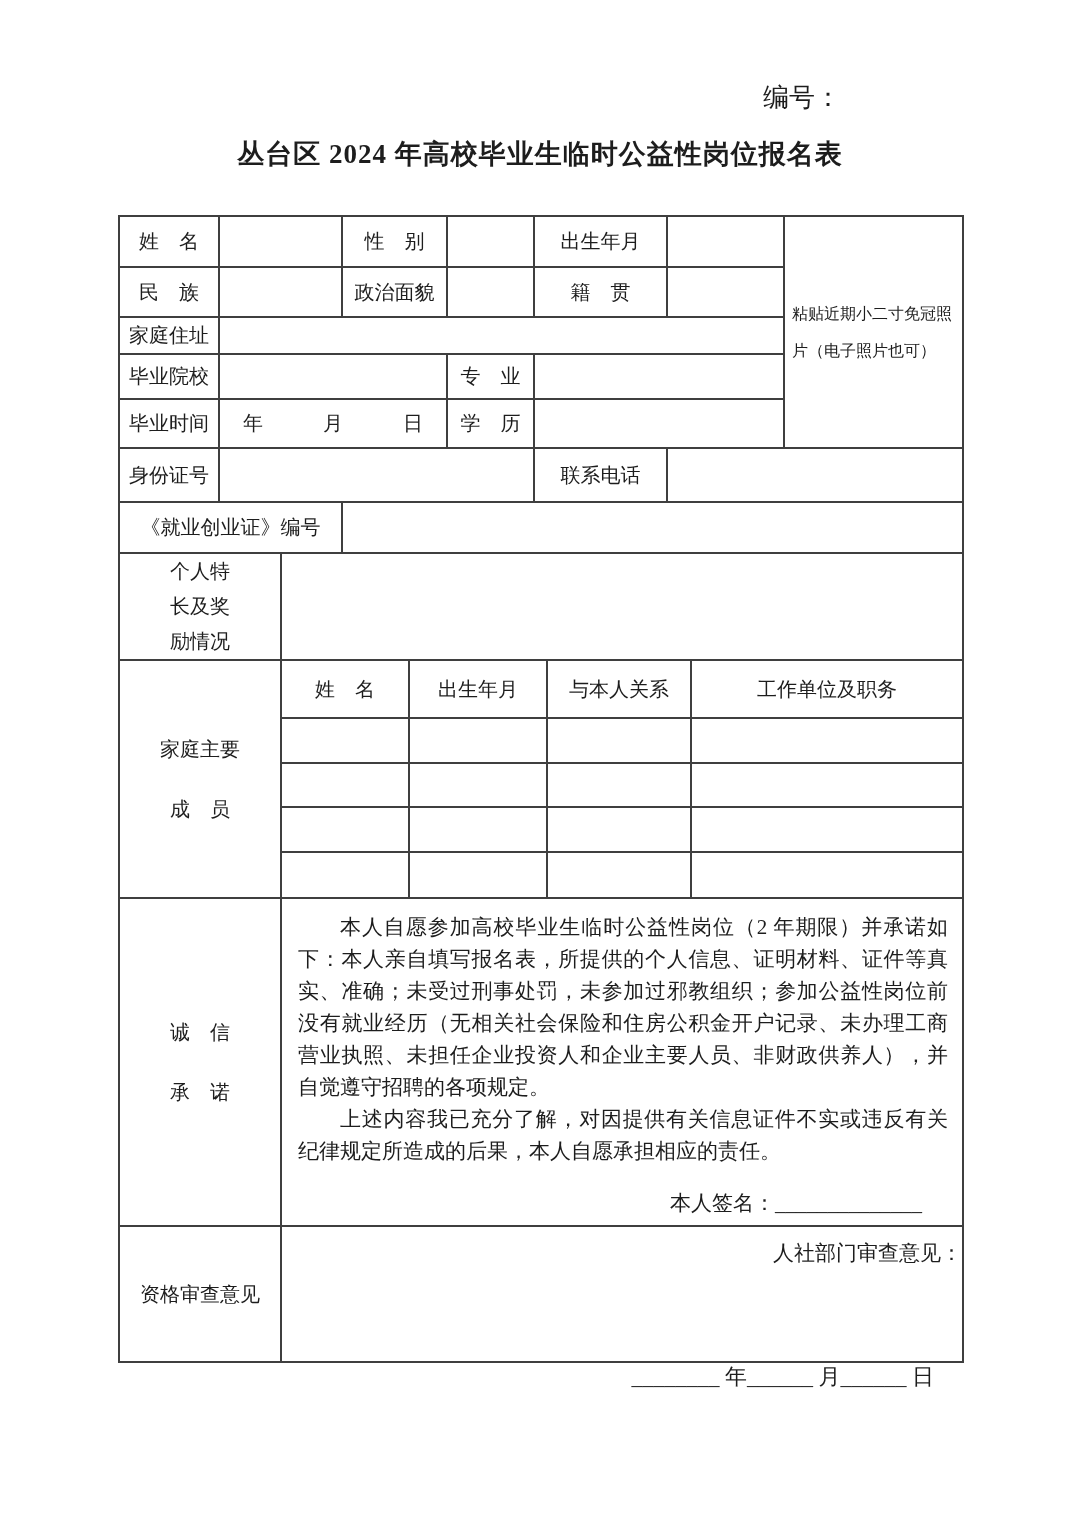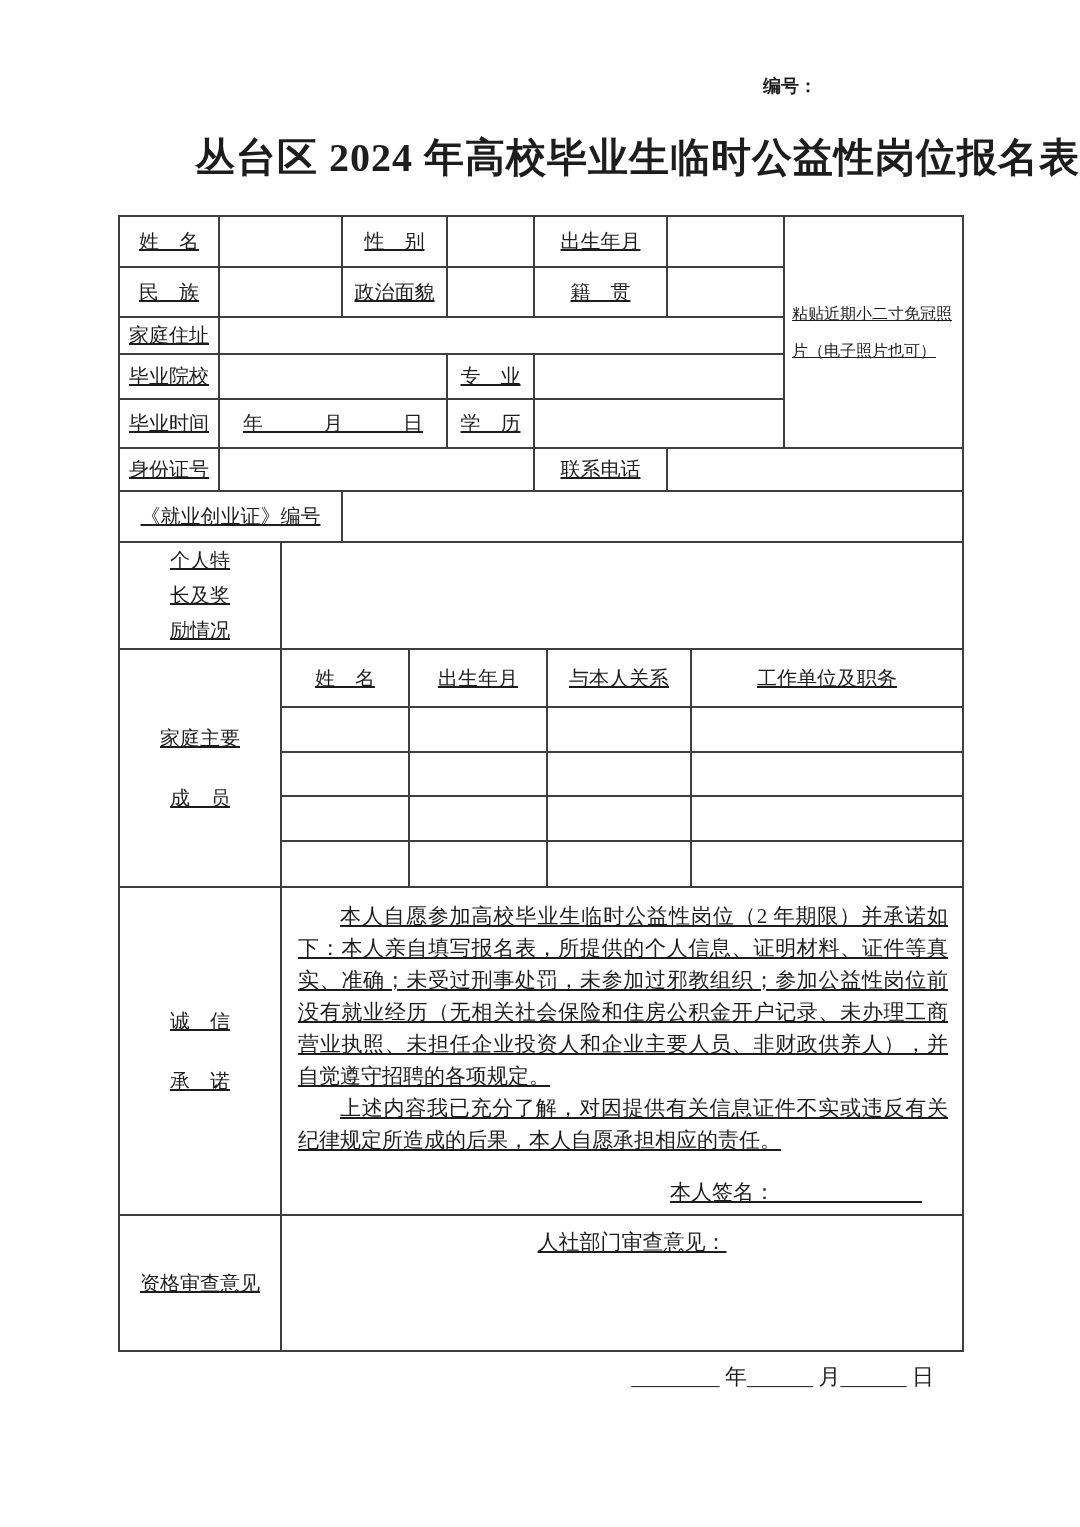--- a/index.html
+++ b/index.html
@@ -9,41 +9,40 @@
     width: 1080px;
     height: 1527px;
     margin: 0 auto;
     background: #ffffff;
     font-family: "Liberation Serif", "DejaVu Serif", serif;
     color: #1d1d1d;
     overflow: hidden;
   }
   .serial {
     position: absolute;
-    top: 74px;
+    top: 80px;
     left: 763px;
-    font-size: 18px;
-    font-weight: bold;
+    font-size: 26px;
+    font-weight: normal;
   }
   .title {
     position: absolute;
-    top: 130px;
+    top: 136px;
     left: 0;
     width: 100%;
-    text-align: right;
-    font-size: 40px;
+    text-align: center;
+    font-size: 27px;
     font-weight: bold;
     letter-spacing: 1px;
   }
   .form {
     position: absolute;
     top: 215px;
     left: 118px;
     width: 844px;
-    text-decoration: underline;
   }
   table {
     border-collapse: collapse;
     table-layout: fixed;
     width: 844px;
   }
   table + table { margin-top: -2px; }
   td, th {
     border: 2px solid #3f3f3f;
     font-size: 20px;
@@ -74,21 +73,21 @@
     text-align: justify;
     text-indent: 42px;
   }
   .signature-line {
     text-align: right;
     font-size: 21px;
     padding: 22px 26px 0 0;
   }
   .review-content {
     vertical-align: top;
-    text-align: center;
+    text-align: right;
     font-size: 21px;
     padding: 12px 0 16px 20px;
   }
   .date-line {
     position: absolute;
     top: 1362px;
     left: 118px;
     width: 844px;
     text-align: right;
     padding-right: 28px;
@@ -143,21 +142,21 @@
         <td colspan="2"></td>
         <td>专　业</td>
         <td colspan="2"></td>
       </tr>
       <tr style="height:49px">
         <td>毕业时间</td>
         <td colspan="2">年　　　月　　　日</td>
         <td>学　历</td>
         <td colspan="2"></td>
       </tr>
-      <tr style="height:43px">
+      <tr style="height:54px">
         <td>身份证号</td>
         <td colspan="3"></td>
         <td>联系电话</td>
         <td colspan="2"></td>
       </tr>
       <tr style="height:51px">
         <td colspan="2">《就业创业证》编号</td>
         <td colspan="5"></td>
       </tr>
     </tbody>

